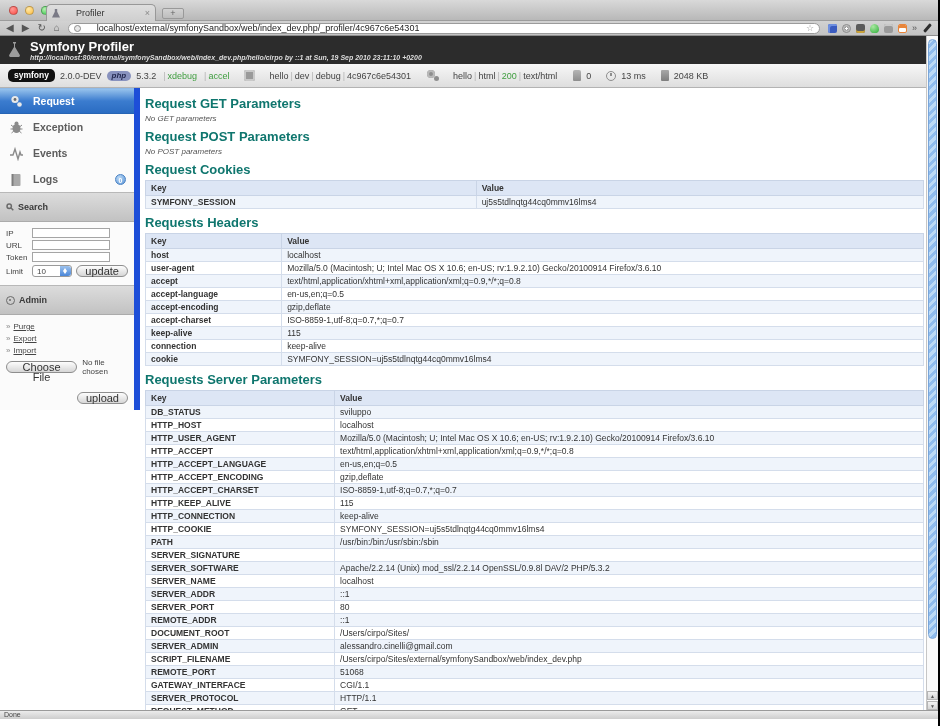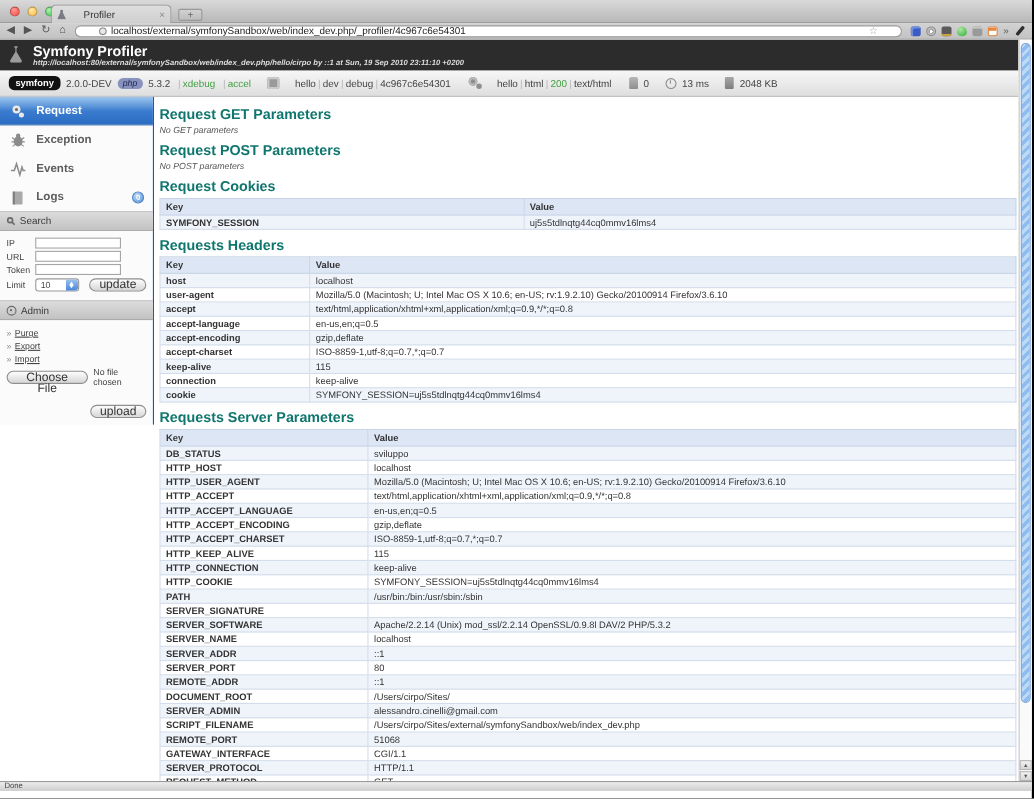--- a/index.html
+++ b/index.html
@@ -21,21 +21,21 @@
   .favicon { width:8px; height:9px; background:#7a7a86; clip-path:polygon(35% 0,65% 0,65% 35%,100% 100%,0 100%,35% 35%); }
   .tab-title { flex:1; overflow:hidden; white-space:nowrap; }
   .tab-close { color:#8a8a8a; font-size:9px; line-height:9px; }
   .newtab { position:absolute; left:162px; top:8px; width:22px; height:11px; background:linear-gradient(#d2d2d2,#bdbdbd);
     border:1px solid #999; border-radius:2px; font-size:9px; line-height:9px; color:#666; text-align:center; }
   .navbar { position:absolute; left:0; top:21px; right:0; height:15px;
     background:linear-gradient(#d2d2d2,#c3c3c3); border-bottom:1px solid #8f8f8f;
     display:flex; align-items:center; padding:0 6px; gap:8px; }
   .navbtn { font-size:10px; line-height:10px; color:#555; }
   .urlbar { flex:1; height:11px; background:#fff; border:1px solid #9b9b9b; border-radius:6px;
-    display:flex; align-items:center; padding:0 21px; gap:4px; font-size:9px; color:#222; }
+    display:flex; align-items:center; padding:0 5px; gap:16px; font-size:9px; color:#222; }
   .page-ico { width:7px; height:7px; border:1px solid #8a8a8a; border-radius:50%; background:#e8e8e8; flex:none; }
   .url-text { flex:1; white-space:nowrap; overflow:hidden; line-height:10px; }
   .star { color:#999; font-size:9px; line-height:9px; }
   .extrow { display:flex; align-items:center; gap:5px; }
   .ext { width:9px; height:9px; border-radius:2px; }
   .ext.puzzle { background:#3a5bbf; box-shadow:inset 2px 2px 0 #6e8fe0; }
   .ext.globe { background:radial-gradient(circle,#fff 25%,#9a9a9a 28%,#c9c9c9 70%); border:1px solid #8a8a8a; border-radius:50%; }
   .ext.camera { background:#5a5a5a; box-shadow:inset 0 -2px 0 #caa23a; }
   .ext.drop { background:radial-gradient(circle at 35% 30%,#a8e8a0,#2fae3a); border-radius:50% 50% 50% 50%/60% 60% 40% 40%; }
   .ext.plug { background:#9a9a9a; box-shadow:inset 0 2px 0 #c9c9c9; }
@@ -49,47 +49,47 @@
   .sf-header { height:28px; background:#2c2c2c; position:relative; }
   .flask { position:absolute; left:8px; top:5px; width:13px; height:16px; fill:#9c9c9c; }
   .sf-title { position:absolute; left:30px; top:3px; font-size:13px; font-weight:bold; color:#fff; }
   .sf-sub { position:absolute; left:30px; top:18px; font-size:7px; font-weight:bold; font-style:italic; color:#ddd; white-space:nowrap; }
 
   
   .sf-toolbar { height:24px; background:linear-gradient(#f7f7f7,#dedede); border-bottom:1px solid #b3b3b3;
     display:flex; align-items:center; padding:0 8px; font-size:9px; color:#444; white-space:nowrap; }
   .sf-toolbar > * { margin-right:5px; }
   .logo-badge { background:#111; color:#fff; font-weight:bold; font-size:8.5px; padding:1px 6px 2px; border-radius:5px; }
-  .php-badge { background:#8892be; color:#23284f; font-weight:normal; font-style:italic; font-size:8px; padding:0 5px 1px; border-radius:7px; }
+  .php-badge { background:#8892be; color:#23284f; font-weight:bold; font-style:italic; font-size:8px; padding:0 5px 1px; border-radius:7px; }
   .grp { display:flex; align-items:center; margin-left:8px; }
   .grp span { margin:0 1px; }
   .sep { color:#b5b5b5; margin:0 2px; }
   .green { color:#3f9e3f; }
   .tb-ico { display:inline-block; margin-left:10px; }
   .cfg-ico { width:11px; height:11px; background:#9a9a9a; border-radius:2px; box-shadow:inset 0 0 0 2px #c9c9c9; }
   .gears-ico { width:12px; height:11px; position:relative; }
   .gears-ico::before { content:""; position:absolute; left:0; top:0; width:8px; height:8px; border-radius:50%; background:#8e8e8e; box-shadow:inset 0 0 0 2px #b9b9b9; }
   .gears-ico::after { content:""; position:absolute; right:0; bottom:0; width:5px; height:5px; border-radius:50%; background:#8e8e8e; }
   .db-ico { width:8px; height:11px; background:linear-gradient(#b5b5b5,#8e8e8e); border-radius:2px 2px 1px 1px; }
   .clock-ico { width:10px; height:10px; border:1.5px solid #8e8e8e; border-radius:50%; position:relative; }
   .clock-ico::after { content:""; position:absolute; left:3px; top:1px; width:1.5px; height:3px; background:#8e8e8e; }
   .mem-ico { width:8px; height:11px; background:linear-gradient(#a8a8a8,#7e7e7e); border-radius:1px; }
 
   
   .body-row { display:flex; height:622px; }
   .sidebar { width:140px; flex:none; }
-  .sb-panel { border-right:1px solid #1d4ed8; background:#fbfbfb; }
+  .sb-panel { border-right:6px solid #1d4ed8; background:#fbfbfb; }
   .sb-item { height:26px; display:flex; align-items:center; gap:9px; padding-left:9px; font-size:10.5px; font-weight:bold; color:#5c5c5c; position:relative; }
   .sb-item.selected { background:linear-gradient(#96c2ec,#3b7ccf 50%,#2a6cc2); color:#fff; border-top:1px solid #8fb9e6; border-bottom:1px solid #2664b4; }
   .sb-ico { width:15px; height:15px; flex:none; fill:#8b8b8b; stroke:#8b8b8b; }
   .sb-badge { position:absolute; right:8px; width:11px; height:11px; border-radius:50%;
     background:radial-gradient(circle at 35% 30%,#bcd9f5,#5a95d8); border:1px solid #4a82c4;
     color:#fff; font-size:7px; line-height:11px; text-align:center; }
-  .sec-head { height:18px; background:linear-gradient(#dcdcdc,#c2c2c2); border-top:1px solid #b8b8b8; border-bottom:1px solid #ababab;
-    display:flex; align-items:center; gap:4px; padding-left:6px; font-size:9px; font-weight:normal; color:#3a3a3a; }
+  .sec-head { height:30px; background:linear-gradient(#dcdcdc,#c2c2c2); border-top:1px solid #b8b8b8; border-bottom:1px solid #ababab;
+    display:flex; align-items:center; gap:4px; padding-left:6px; font-size:9px; font-weight:bold; color:#3a3a3a; }
   .mini-ico { width:8px; height:8px; fill:none; stroke:#6a6a6a; stroke-width:1.5; }
   .disc-ico { width:9px; height:9px; border:1.5px solid #6a6a6a; border-radius:50%; position:relative; }
   .disc-ico::after { content:""; position:absolute; left:2px; top:2px; width:2px; height:2px; background:#6a6a6a; border-radius:50%; }
   .search-body, .admin-body { padding:4px 6px 6px; font-size:8px; color:#444; }
   .frow { display:flex; align-items:center; margin:2px 0; }
   .frow label { width:26px; flex:none; font-size:8px; color:#444; }
   .frow input { width:78px; height:10px; border:1px solid #a5a5a5; font-size:8px; padding:0 2px; font-family:"Liberation Sans",sans-serif; }
   .limit-row { margin-top:3px; display:flex; align-items:center; }
   .selbox { width:40px; height:12px; background:#fff; border:1px solid #9a9a9a; border-radius:3px; display:flex; align-items:center; font-size:8px; padding-left:4px; position:relative; }
   .selbox .stepper { position:absolute; right:0; top:0; bottom:0; width:11px; background:linear-gradient(#9cc2ee,#4a86d8); border-radius:0 3px 3px 0; }

